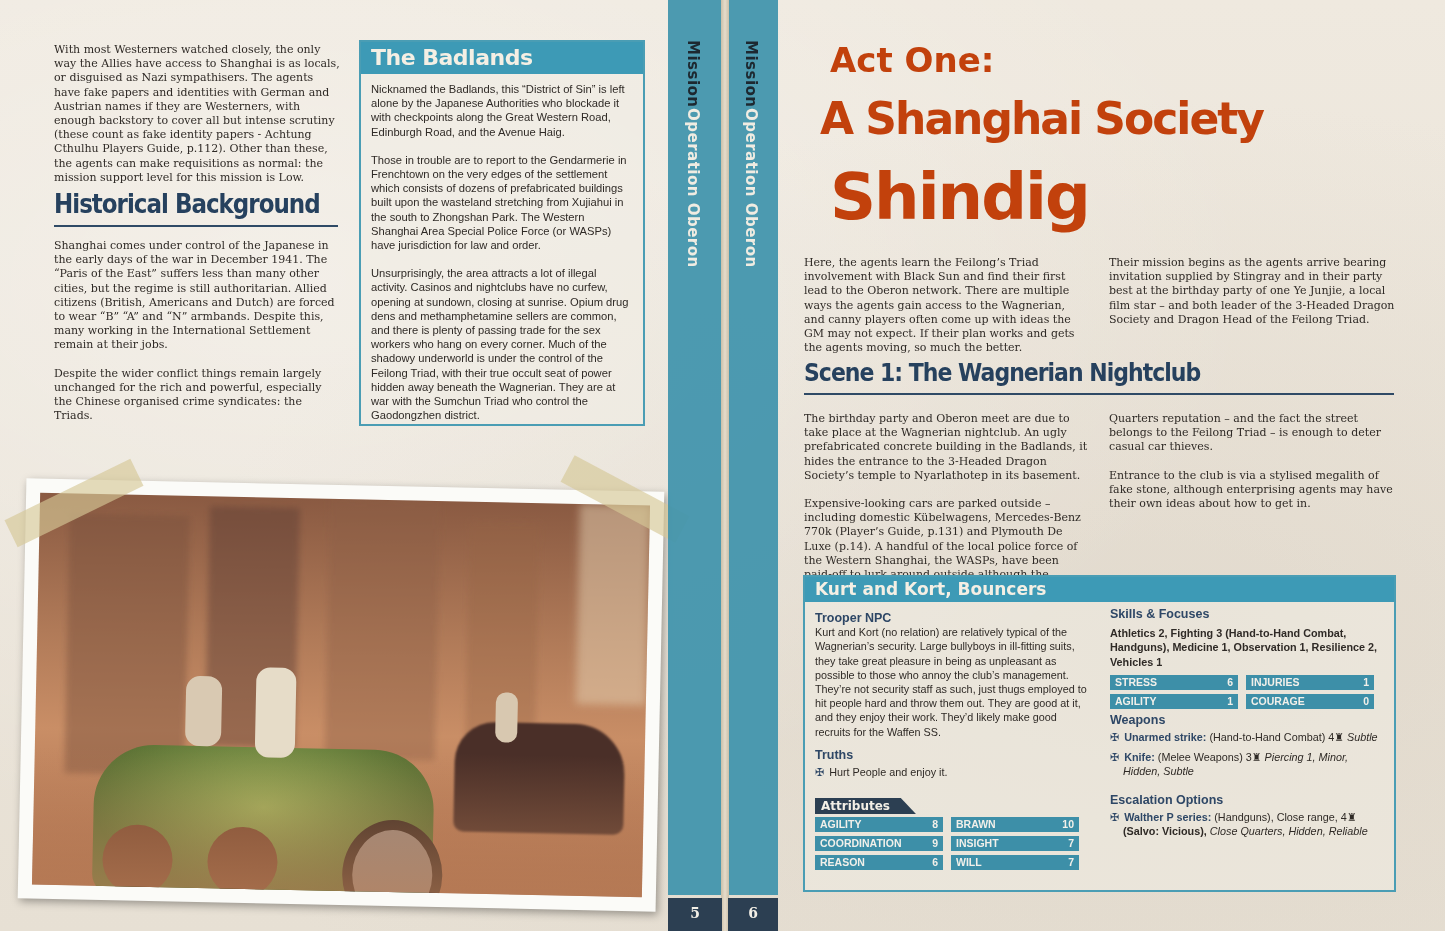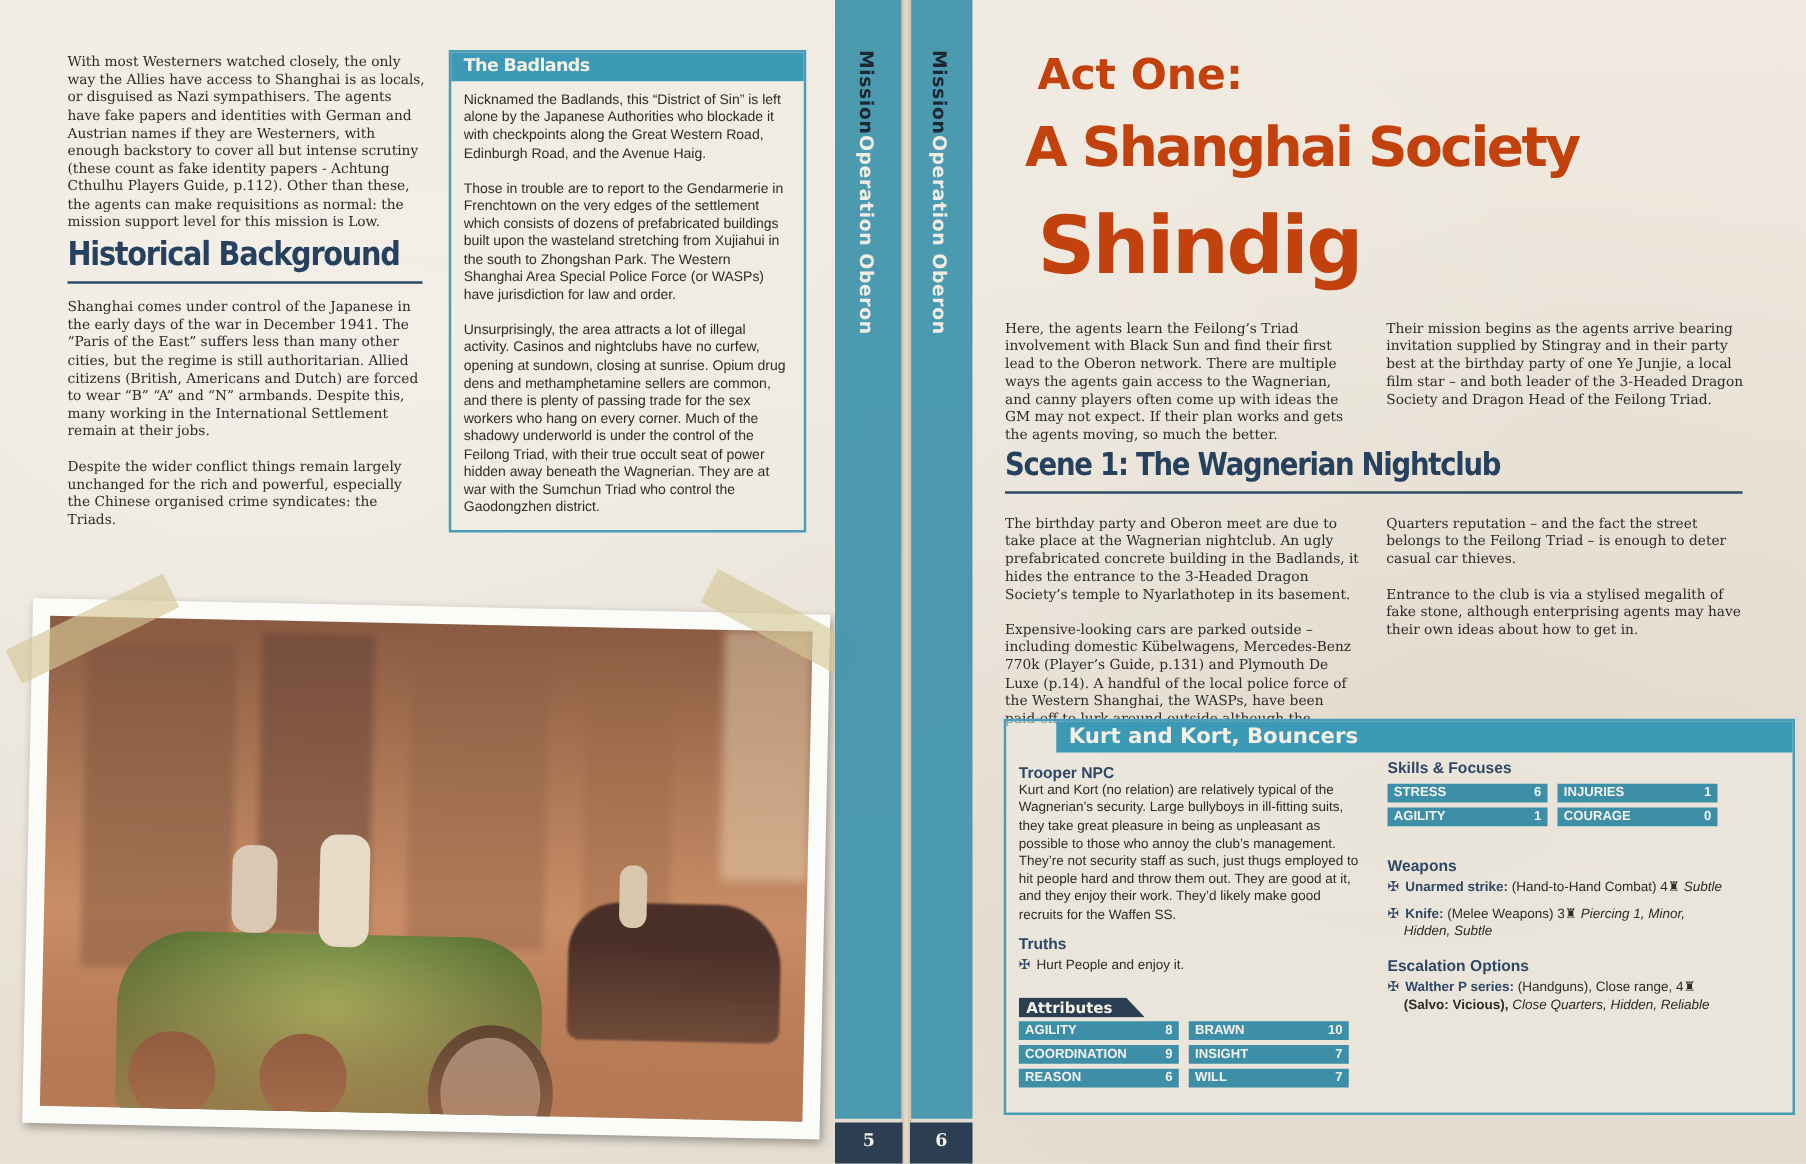--- a/index.html
+++ b/index.html
@@ -9,26 +9,26 @@
     radial-gradient(ellipse at 80% 70%, rgba(210,200,185,.35), transparent 60%),
     linear-gradient(180deg,#efe9df,#e7e0d4);}
   .abs{position:absolute;}
   .body-serif{font-family:"DejaVu Serif","Liberation Serif",serif;font-size:11px;line-height:14.2px;color:#2f2a26;}
   .body-serif p{margin:0 0 14px 0;}
   .body-sans{font-family:"Liberation Sans","DejaVu Sans",sans-serif;font-size:11.2px;line-height:14.2px;color:#2f2a26;}
   .body-sans p{margin:0 0 14px 0;}
   .h-section{color:#26415e;font-size:23px;font-weight:bold;font-family:"DejaVu Sans","Liberation Sans",sans-serif;letter-spacing:-1px;transform:scaleY(1.15);transform-origin:left bottom;}
   .rule{height:2px;background:#2f4a66;}
   .sidebar-box{border:2px solid #4a9db4;background:rgba(240,236,228,.6);}
-  .sidebar-head{background:#3d9ab6;color:#f4efe4;font-family:"DejaVu Sans",sans-serif;font-weight:bold;font-size:14px;padding:3px 10px 4px;letter-spacing:-0.5px;}
+  .sidebar-head{background:#3d9ab6;color:#f4efe4;font-family:"DejaVu Sans",sans-serif;font-weight:bold;font-size:22px;padding:3px 10px 4px;letter-spacing:-0.5px;}
   .spine{background:#3e93ab;opacity:.92;}
   .spine-text{position:absolute;writing-mode:vertical-rl;font-family:"DejaVu Sans","Liberation Sans",sans-serif;font-weight:bold;font-size:15px;letter-spacing:0.5px;}
   .pgnum{background:#2c3f52;color:#f3efe6;font-family:"DejaVu Serif",serif;font-weight:bold;font-size:14px;text-align:center;}
   .title-small{font-family:"DejaVu Sans","Liberation Sans",sans-serif;font-weight:bold;color:#c2410c;}
-  .npc-box{border:2px solid #4a9db4;background:rgba(240,236,228,.55);padding-left:40px;}
+  .npc-box{border:2px solid #4a9db4;background:rgba(240,236,228,.55);}
   .npc-head{background:#3d9ab6;color:#f4efe4;font-family:"DejaVu Sans",sans-serif;font-weight:bold;font-size:17px;padding:2px 10px 3px;}
   .subh{font-family:"Liberation Sans","DejaVu Sans",sans-serif;font-weight:bold;color:#2e4766;font-size:12.5px;}
   .stat{background:#3d8fa8;color:#f2f0ea;font-family:"Liberation Sans","DejaVu Sans",sans-serif;font-weight:bold;font-size:10.5px;height:15px;line-height:15px;padding:0 5px;display:flex;justify-content:space-between;text-align:center;}
   .cross{color:#2e4766;font-size:11px;margin-right:5px;}
   .photo{background:#fbfbf8;box-shadow:2px 3px 8px rgba(0,0,0,.35);transform:rotate(1.2deg);}
   .tape{background:rgba(214,200,150,.65);}
 </style>
 </head>
 <body>
 
@@ -146,39 +146,40 @@
         </div>
       <div class="stat">
           <span>WILL</span>
           <span>7</span>
         </div>
     </div>
   </div>
 
   <div class="abs body-sans" style="left:305px;top:30px;width:275px;font-size:10.8px;line-height:14.2px;">
     <div class="subh">Skills &amp; Focuses</div>
+    <div style="margin-top:5px;font-weight:bold;">Athletics 2, Fighting 3 (Hand-to-Hand Combat, Handguns), Medicine 1, Observation 1, Resilience 2, Vehicles 1</div>
     <div style="display:grid;grid-template-columns:128px 128px;column-gap:8px;row-gap:4px;margin-top:6px;">
       <div class="stat">
           <span>STRESS</span>
           <span>6</span>
         </div>
       <div class="stat">
           <span>INJURIES</span>
           <span>1</span>
         </div>
       <div class="stat">
           <span>AGILITY</span>
           <span>1</span>
         </div>
       <div class="stat">
           <span>COURAGE</span>
           <span>0</span>
         </div>
     </div>
-    <div class="subh" style="margin-top:25px;">Weapons</div>
+    <div class="subh" style="margin-top:4px;">Weapons</div>
     <div style="margin-top:3px;">
       <span class="cross">✠</span><b style="color:#2e4766">Unarmed strike:</b> <span>(Hand-to-Hand Combat) 4</span><span>♜</span> <i>Subtle</i>
     </div>
     <div style="margin-top:6px;padding-left:13px;text-indent:-13px;">
       <span class="cross">✠</span><b style="color:#2e4766">Knife:</b> <span>(Melee Weapons) 3</span><span>♜</span> <i>Piercing 1, Minor, Hidden, Subtle</i>
     </div>
     <div class="subh" style="margin-top:14px;">Escalation Options</div>
     <div style="margin-top:3px;padding-left:13px;text-indent:-13px;">
       <span class="cross">✠</span><b style="color:#2e4766">Walther P series:</b> <span>(Handguns), Close range, 4</span><span>♜</span> <b>(Salvo: Vicious),</b> <i>Close Quarters, Hidden, Reliable</i>
     </div>

